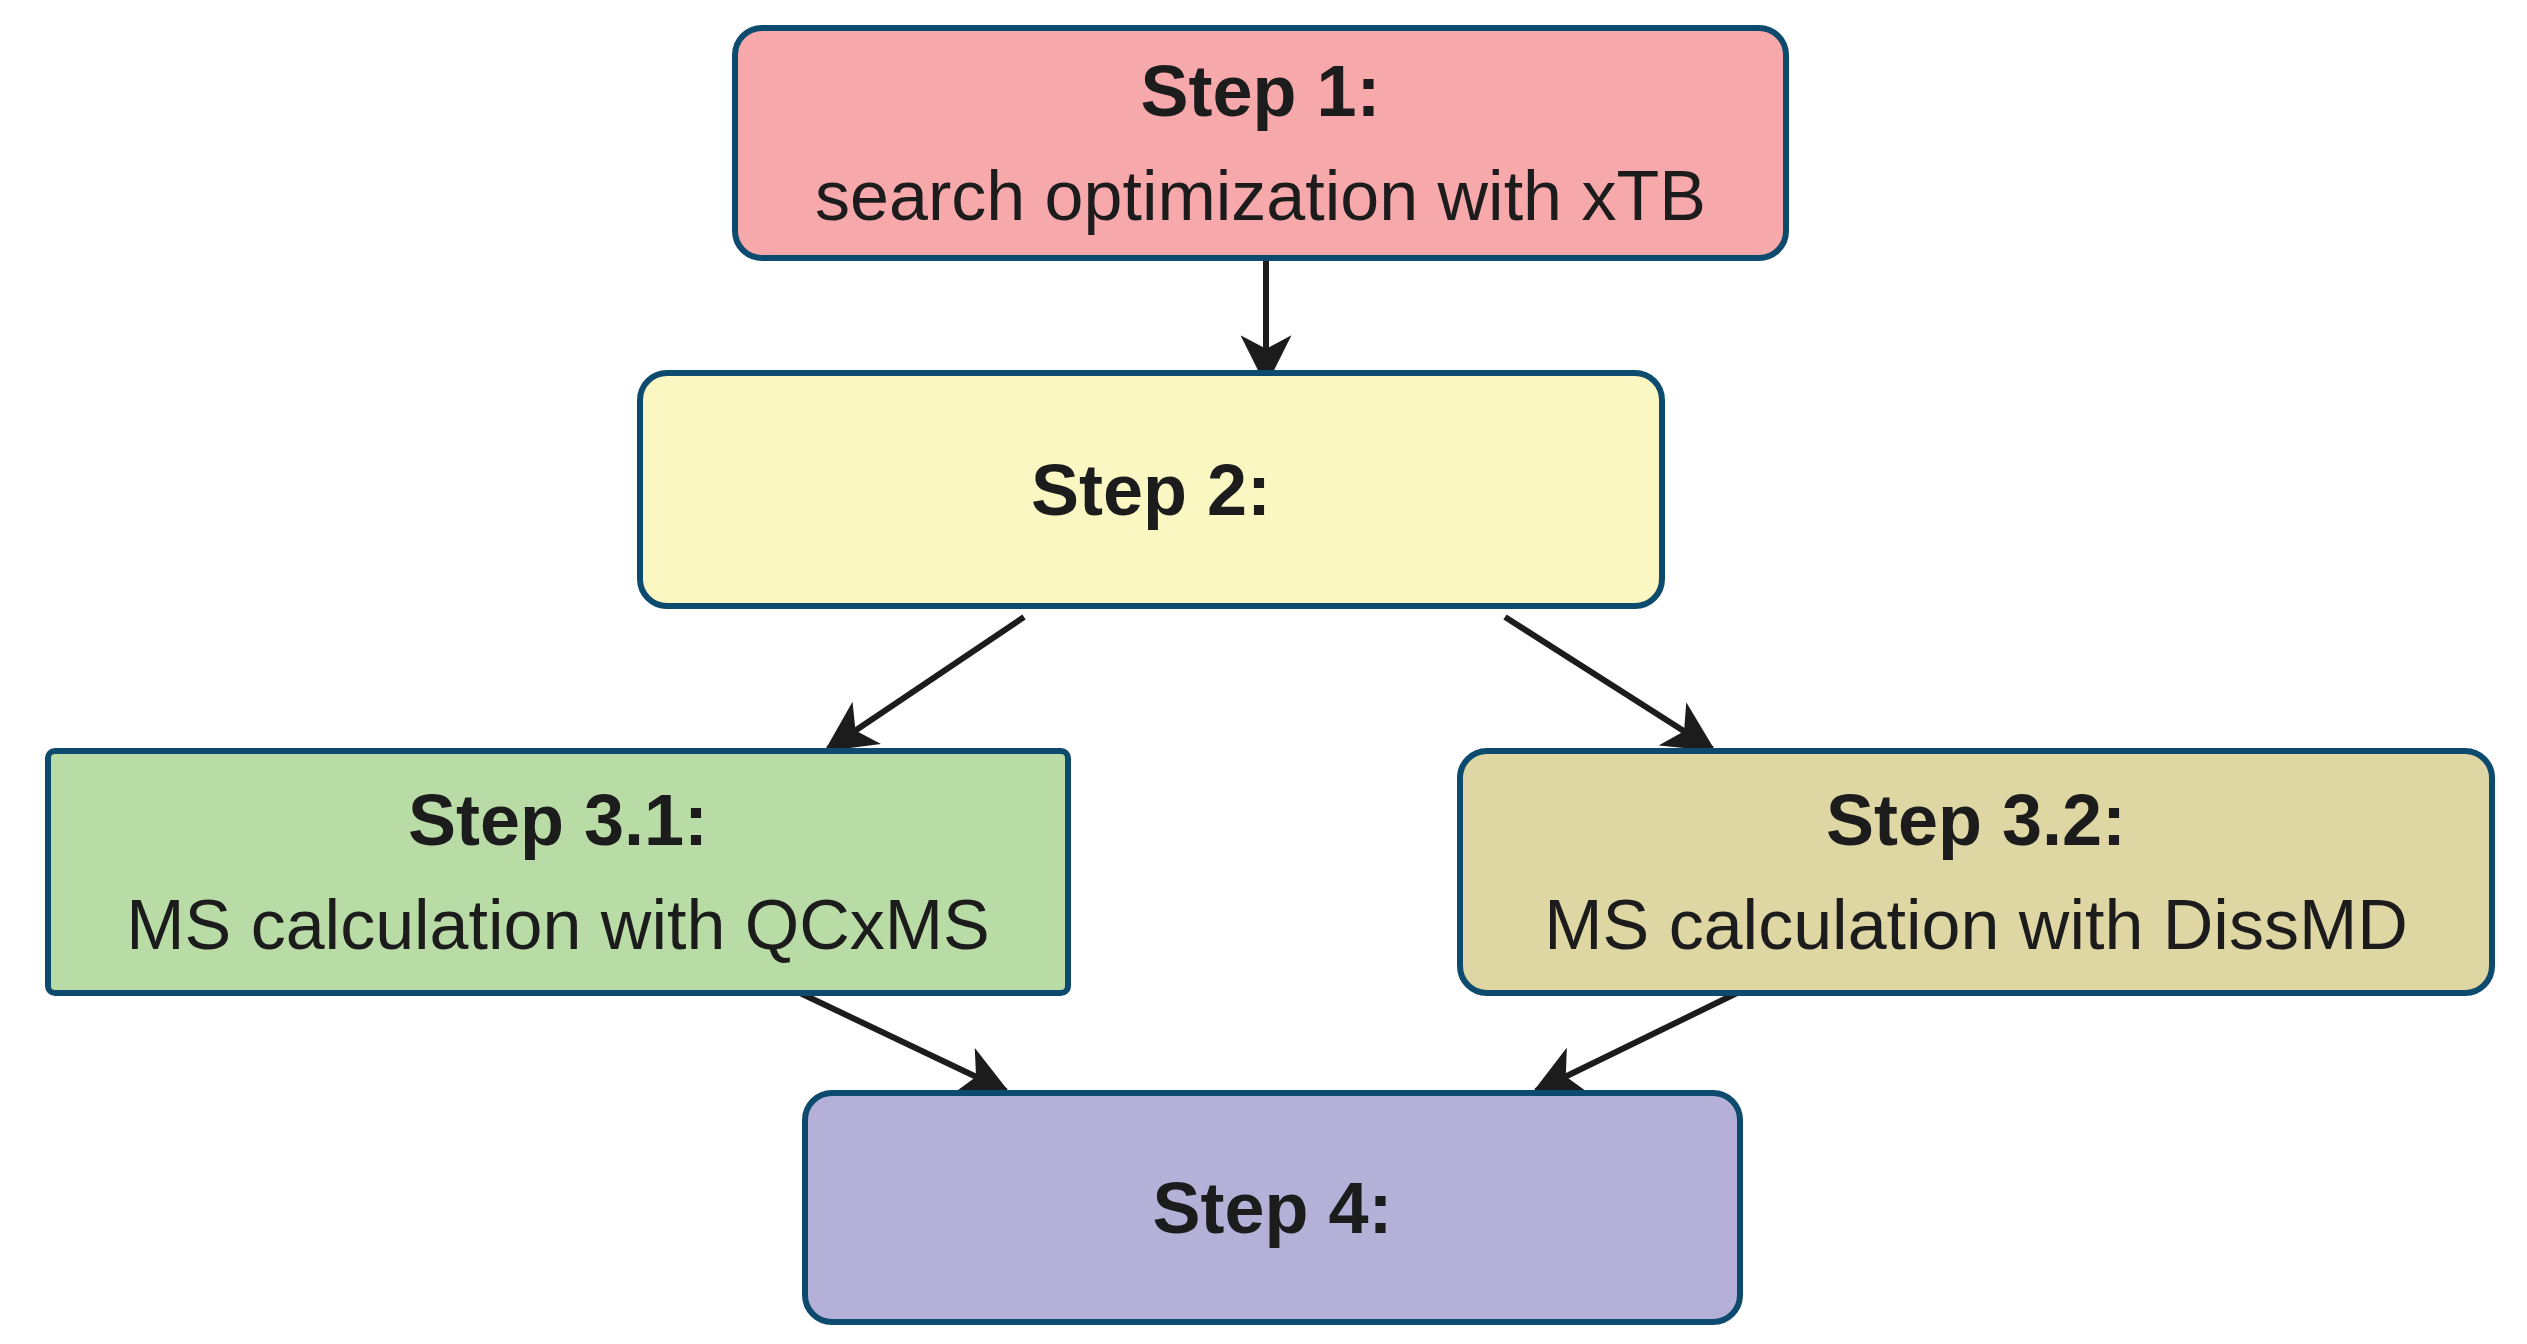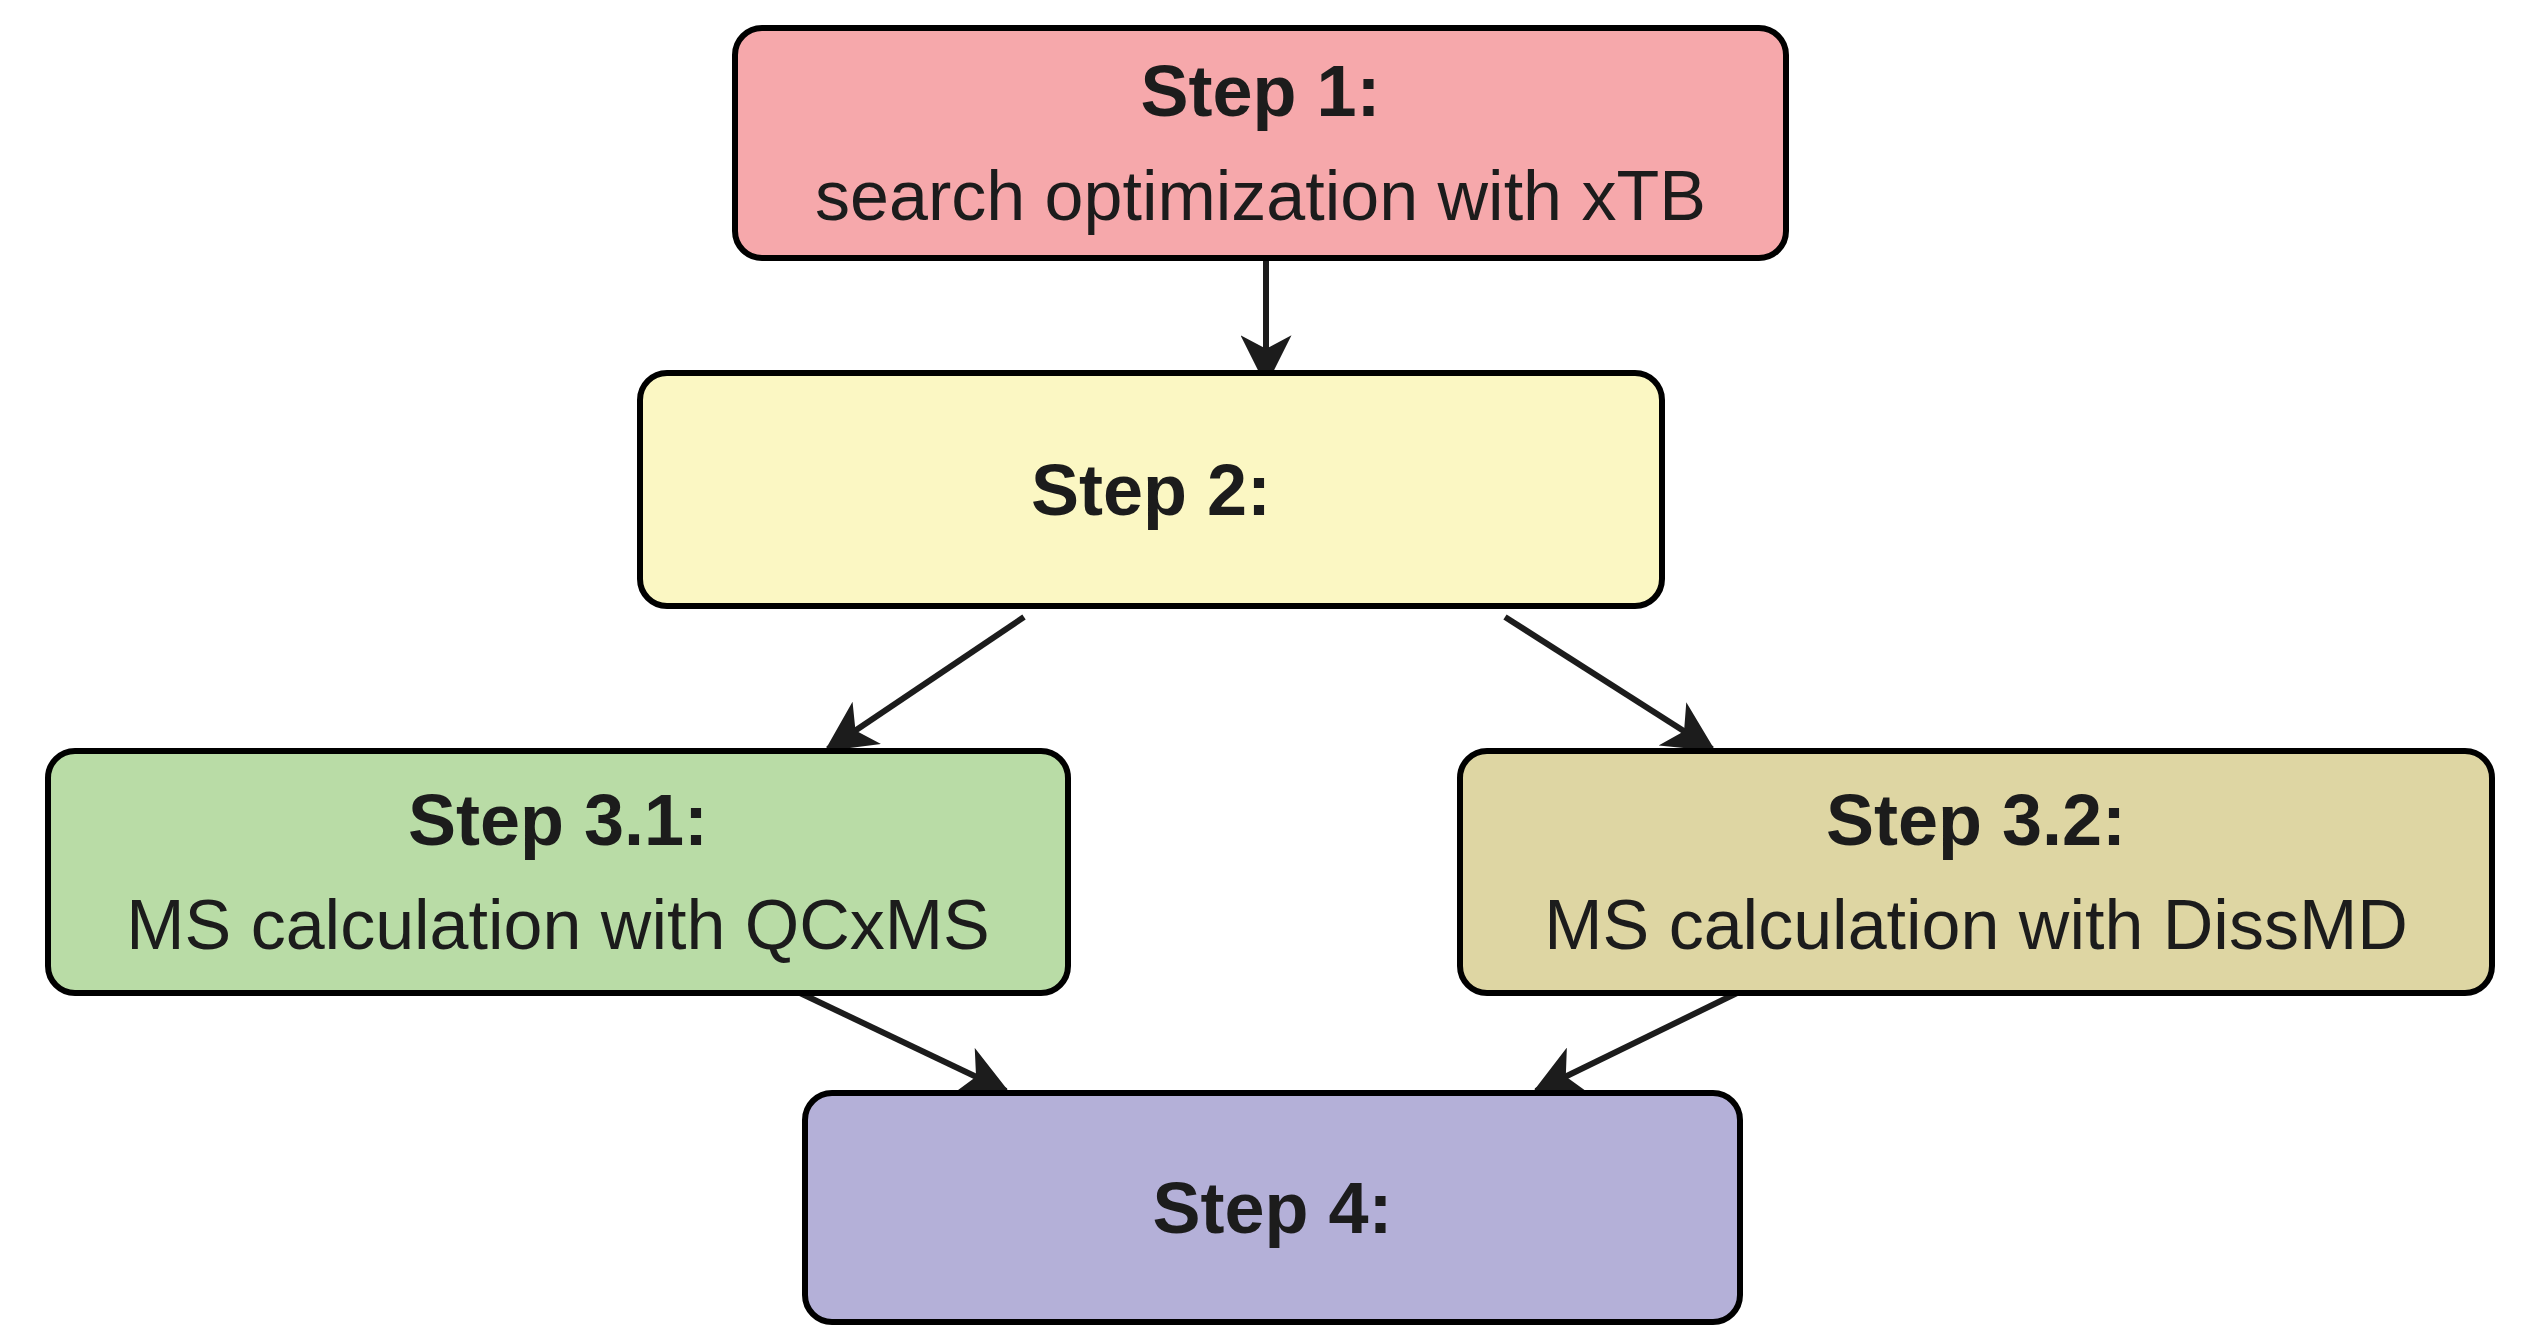--- a/index.html
+++ b/index.html
@@ -23,21 +23,21 @@
     height: 1344px;
   }
   .arrow-line {
     stroke: #1c1c1c;
     stroke-width: 6;
     fill: none;
   }
   .node {
     position: absolute;
     box-sizing: border-box;
-    border: 6px solid #000000;
+    border: 6px solid #0c4a6e;
     border-radius: 30px;
     display: flex;
     flex-direction: column;
     align-items: center;
     justify-content: center;
     text-align: center;
     gap: 6px;
     color: #1c1c1c;
   }
   .node-title {
@@ -79,21 +79,21 @@
 
   <div class="node" id="node-step-1" style="background-color: rgb(246, 168, 171);">
     <div class="node-title">Step 1:</div>
     <div class="node-subtitle">search optimization with xTB</div>
   </div>
 
   <div class="node" id="node-step-2" style="background-color: rgb(251, 247, 195);">
     <div class="node-title">Step 2:</div>
   </div>
 
-  <div class="node" id="node-step-3-1" style="background-color: rgb(185, 220, 166);">
+  <div class="node" id="node-step-3-1" style="background-color: rgb(185, 220, 166); border-radius: 10px;">
     <div class="node-title">Step 3.1:</div>
     <div class="node-subtitle">MS calculation with QCxMS</div>
   </div>
 
   <div class="node" id="node-step-3-2" style="background-color: rgb(222, 214, 163);">
     <div class="node-title">Step 3.2:</div>
     <div class="node-subtitle">MS calculation with DissMD</div>
   </div>
 
   <div class="node" id="node-step-4" style="background-color: rgb(180, 176, 216); gap: 8px;">

